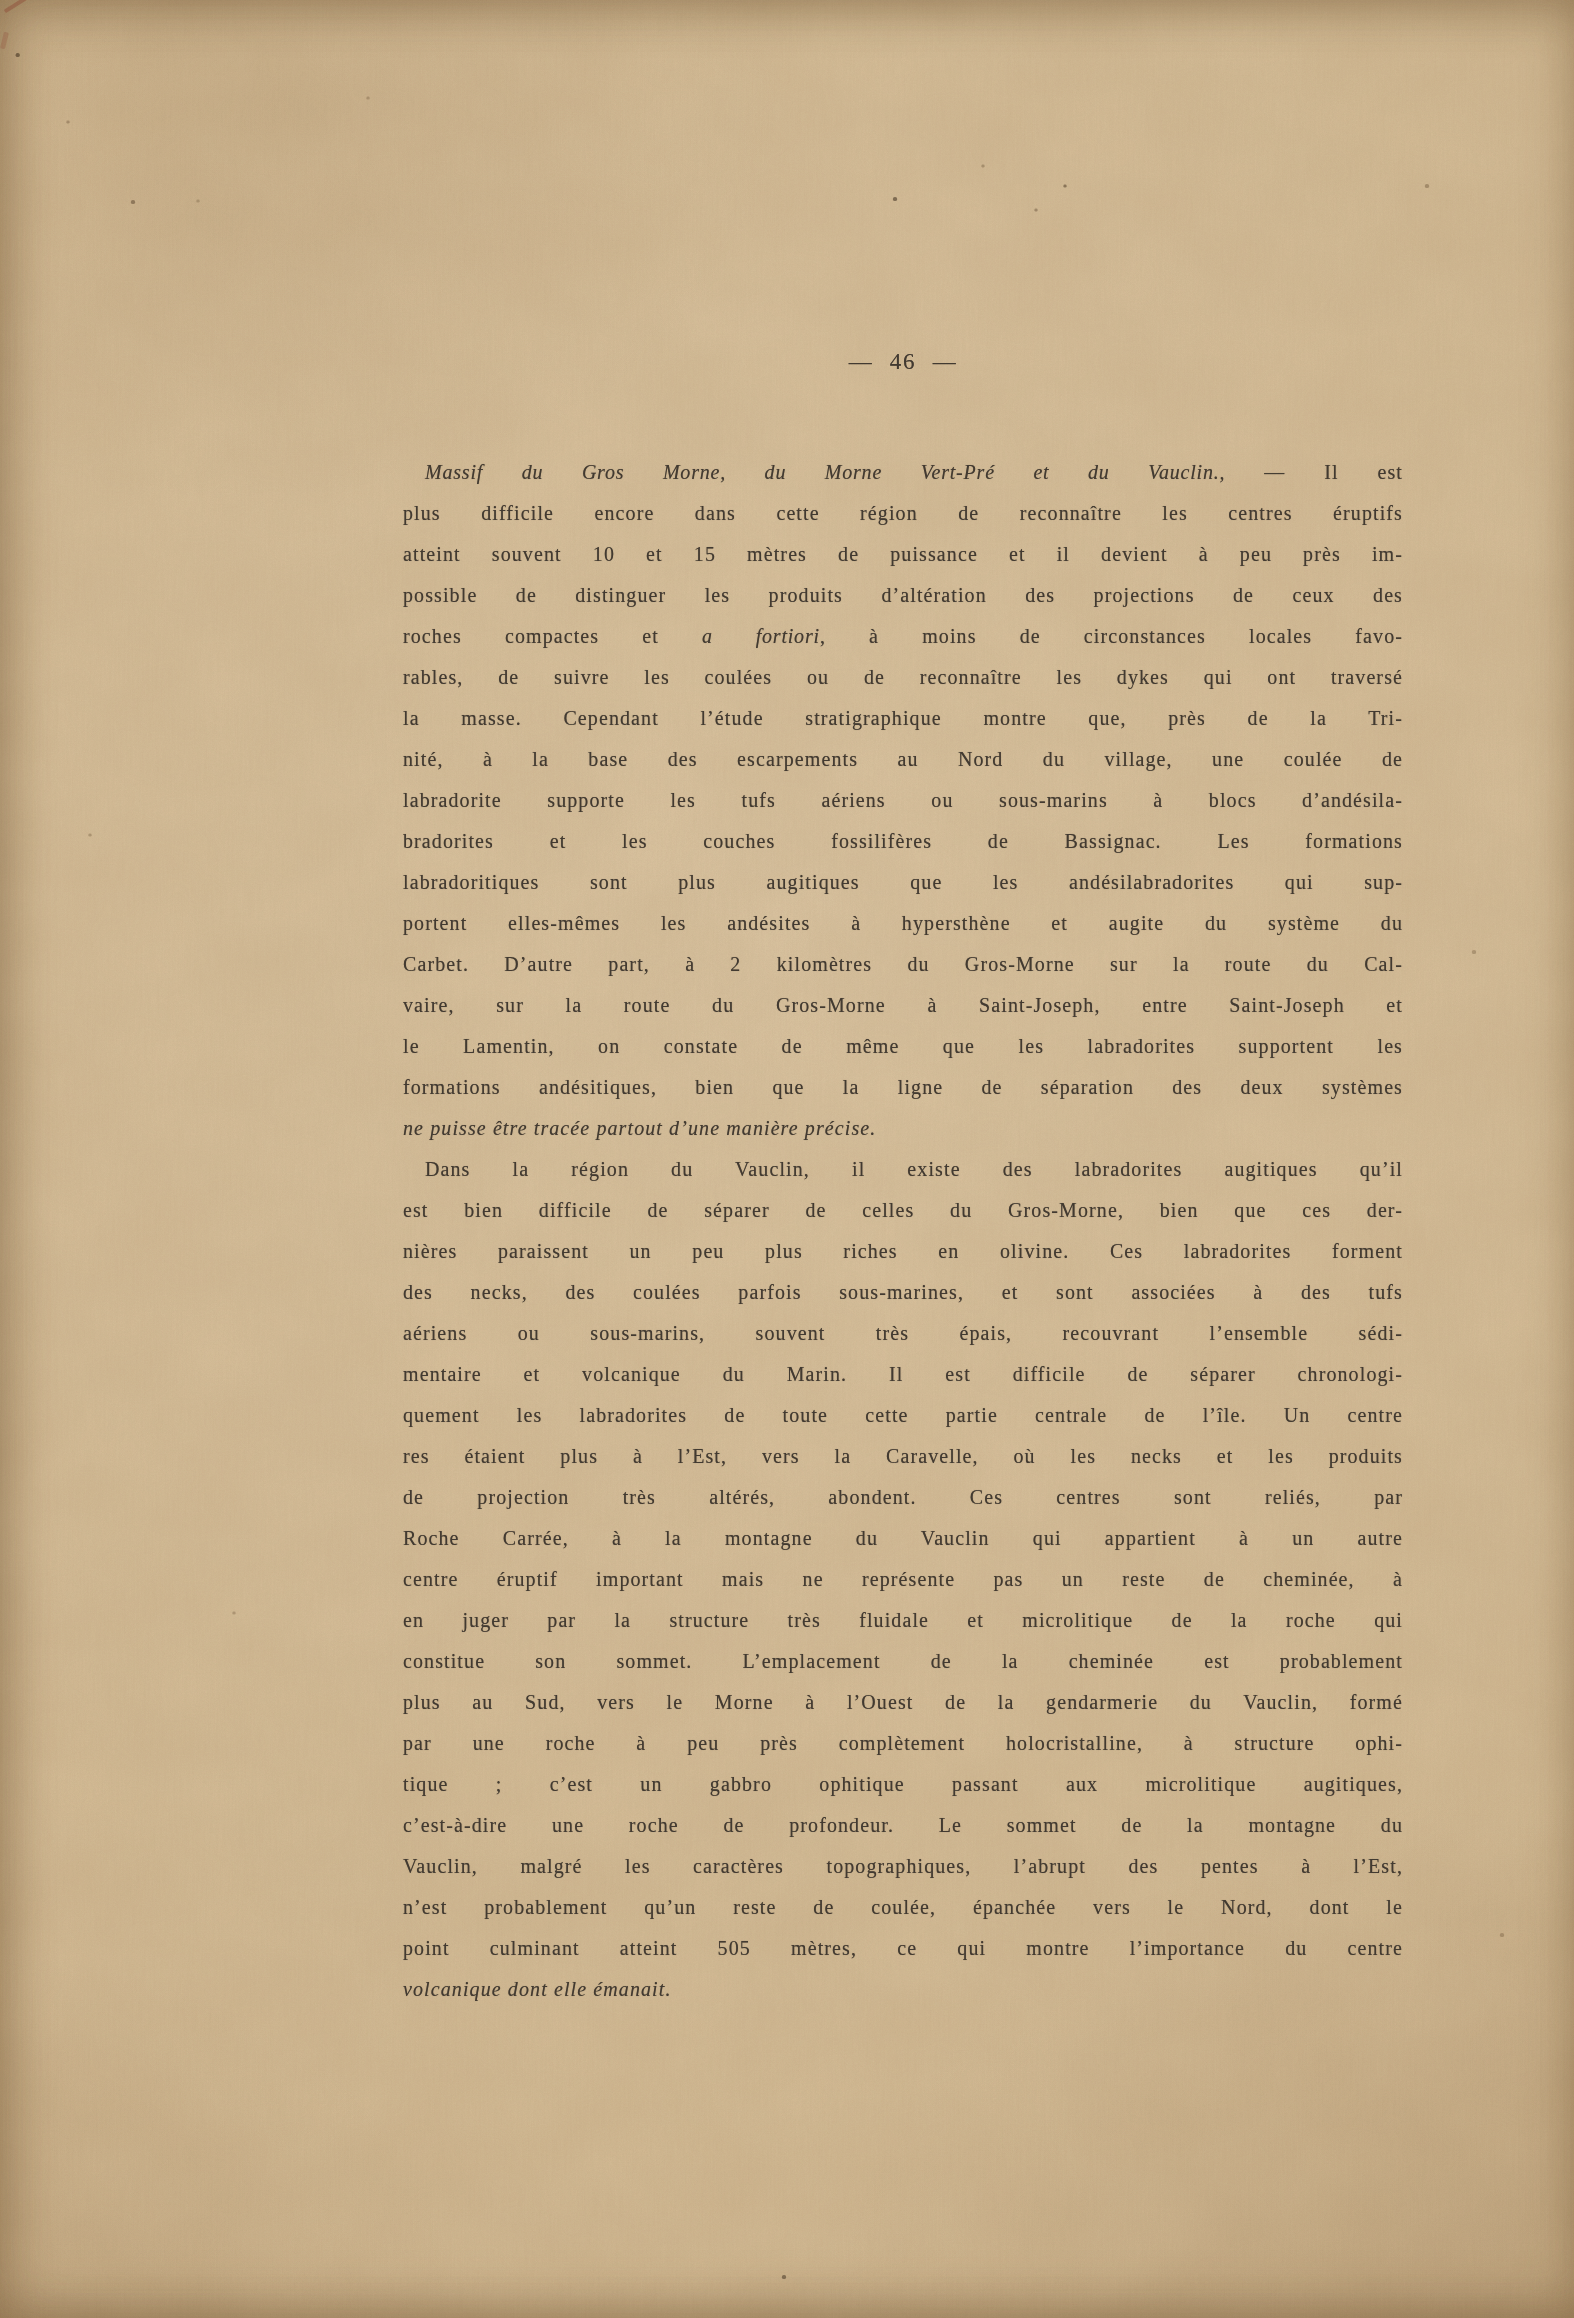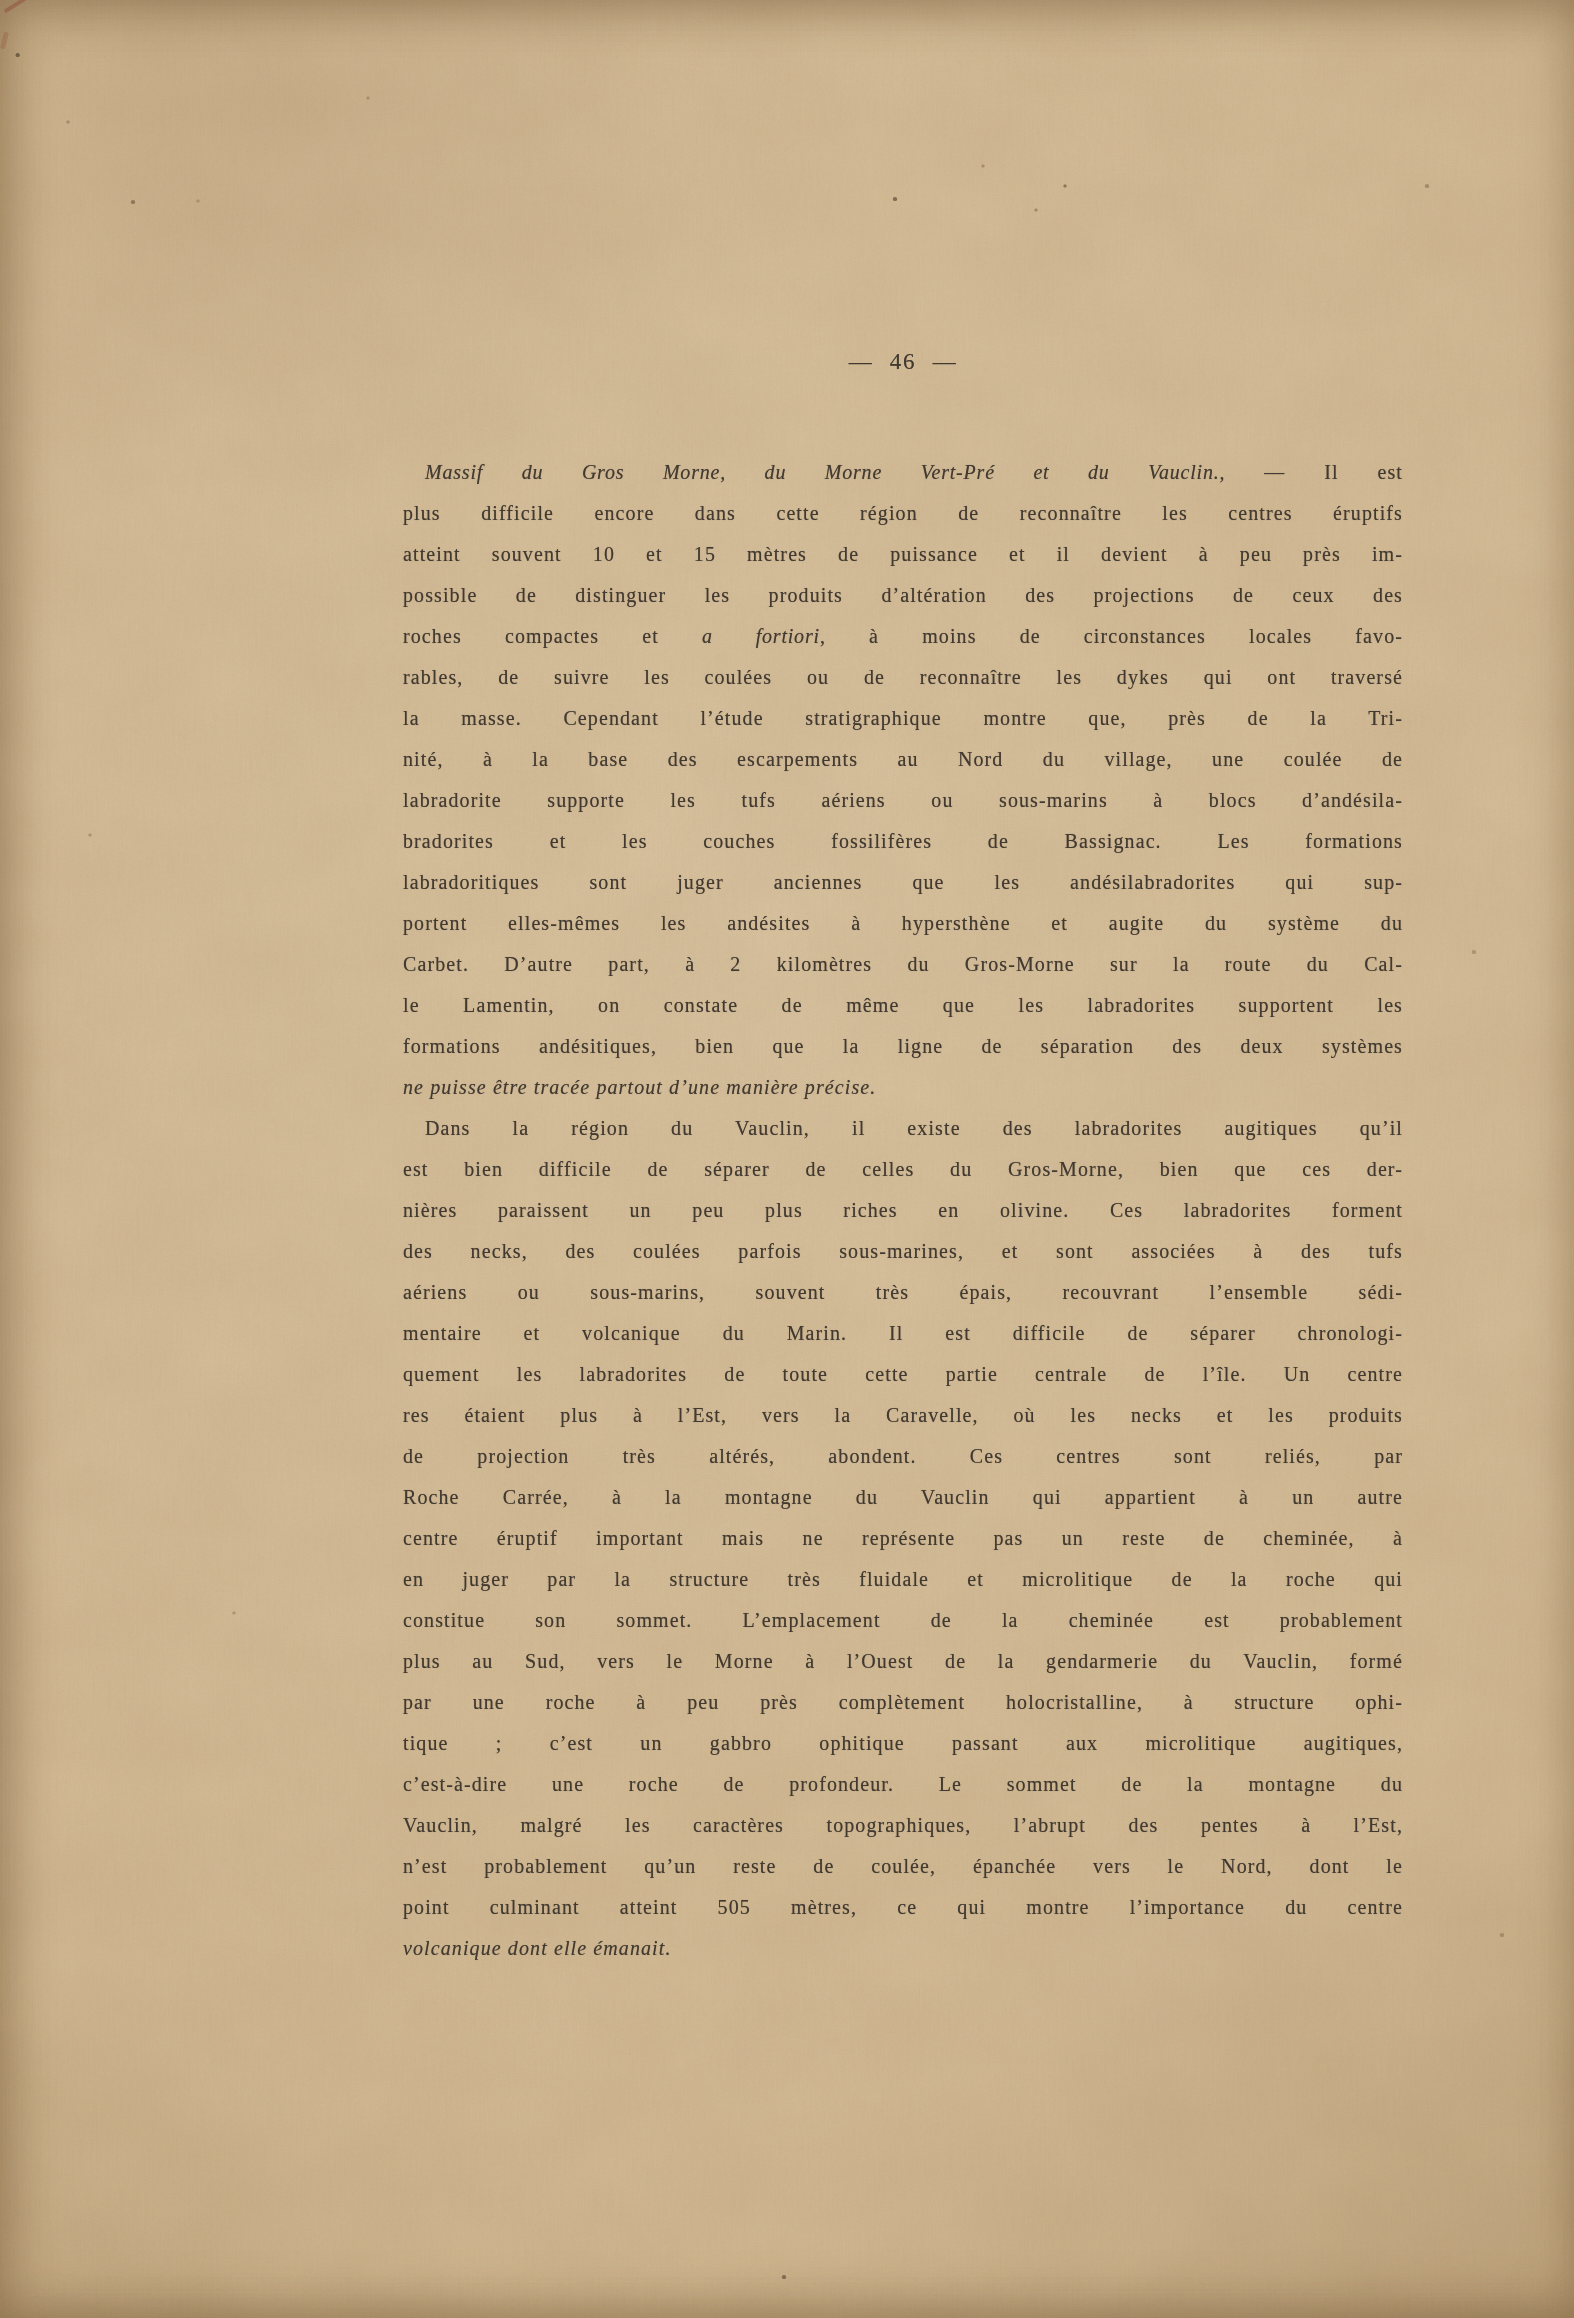--- a/index.html
+++ b/index.html
@@ -96,23 +96,24 @@
       <div class="line indent"><span class="it">Massif du Gros Morne, du Morne Vert-Pré et du Vauclin.,</span><span> — Il est</span></div>
       <div class="line"><span>plus difficile encore dans cette région de reconnaître les centres éruptifs</span></div>
       <div class="line"><span>atteint souvent 10 et 15 mètres de puissance et il devient à peu près im-</span></div>
       <div class="line"><span>possible de distinguer les produits d’altération des projections de ceux des</span></div>
       <div class="line"><span>roches compactes et </span><span class="it">a fortiori</span><span>, à moins de circonstances locales favo-</span></div>
       <div class="line"><span>rables, de suivre les coulées ou de reconnaître les dykes qui ont traversé</span></div>
       <div class="line"><span>la masse. Cependant l’étude stratigraphique montre que, près de la Tri-</span></div>
       <div class="line"><span>nité, à la base des escarpements au Nord du village, une coulée de</span></div>
       <div class="line"><span>labradorite supporte les tufs aériens ou sous-marins à blocs d’andésila-</span></div>
       <div class="line"><span>bradorites et les couches fossilifères de Bassignac. Les formations</span></div>
-      <div class="line"><span>labradoritiques sont juger anciennes que les andésilabradorites qui sup-</span></div>
+      <div class="line"><span>labradoritiques sont plus augitiques que les andésilabradorites qui sup-</span></div>
       <div class="line"><span>portent elles-mêmes les andésites à hypersthène et augite du système du</span></div>
       <div class="line"><span>Carbet. D’autre part, à 2 kilomètres du Gros-Morne sur la route du Cal-</span></div>
+      <div class="line"><span>vaire, sur la route du Gros-Morne à Saint-Joseph, entre Saint-Joseph et</span></div>
       <div class="line"><span>le Lamentin, on constate de même que les labradorites supportent les</span></div>
       <div class="line"><span>formations andésitiques, bien que la ligne de séparation des deux systèmes</span></div>
       <div class="line last"><span>ne puisse être tracée partout d’une manière précise.</span></div>
       <div class="line indent"><span>Dans la région du Vauclin, il existe des labradorites augitiques qu’il</span></div>
       <div class="line"><span>est bien difficile de séparer de celles du Gros-Morne, bien que ces der-</span></div>
       <div class="line"><span>nières paraissent un peu plus riches en olivine. Ces labradorites forment</span></div>
       <div class="line"><span>des necks, des coulées parfois sous-marines, et sont associées à des tufs</span></div>
       <div class="line"><span>aériens ou sous-marins, souvent très épais, recouvrant l’ensemble sédi-</span></div>
       <div class="line"><span>mentaire et volcanique du Marin. Il est difficile de séparer chronologi-</span></div>
       <div class="line"><span>quement les labradorites de toute cette partie centrale de l’île. Un centre</span></div>

